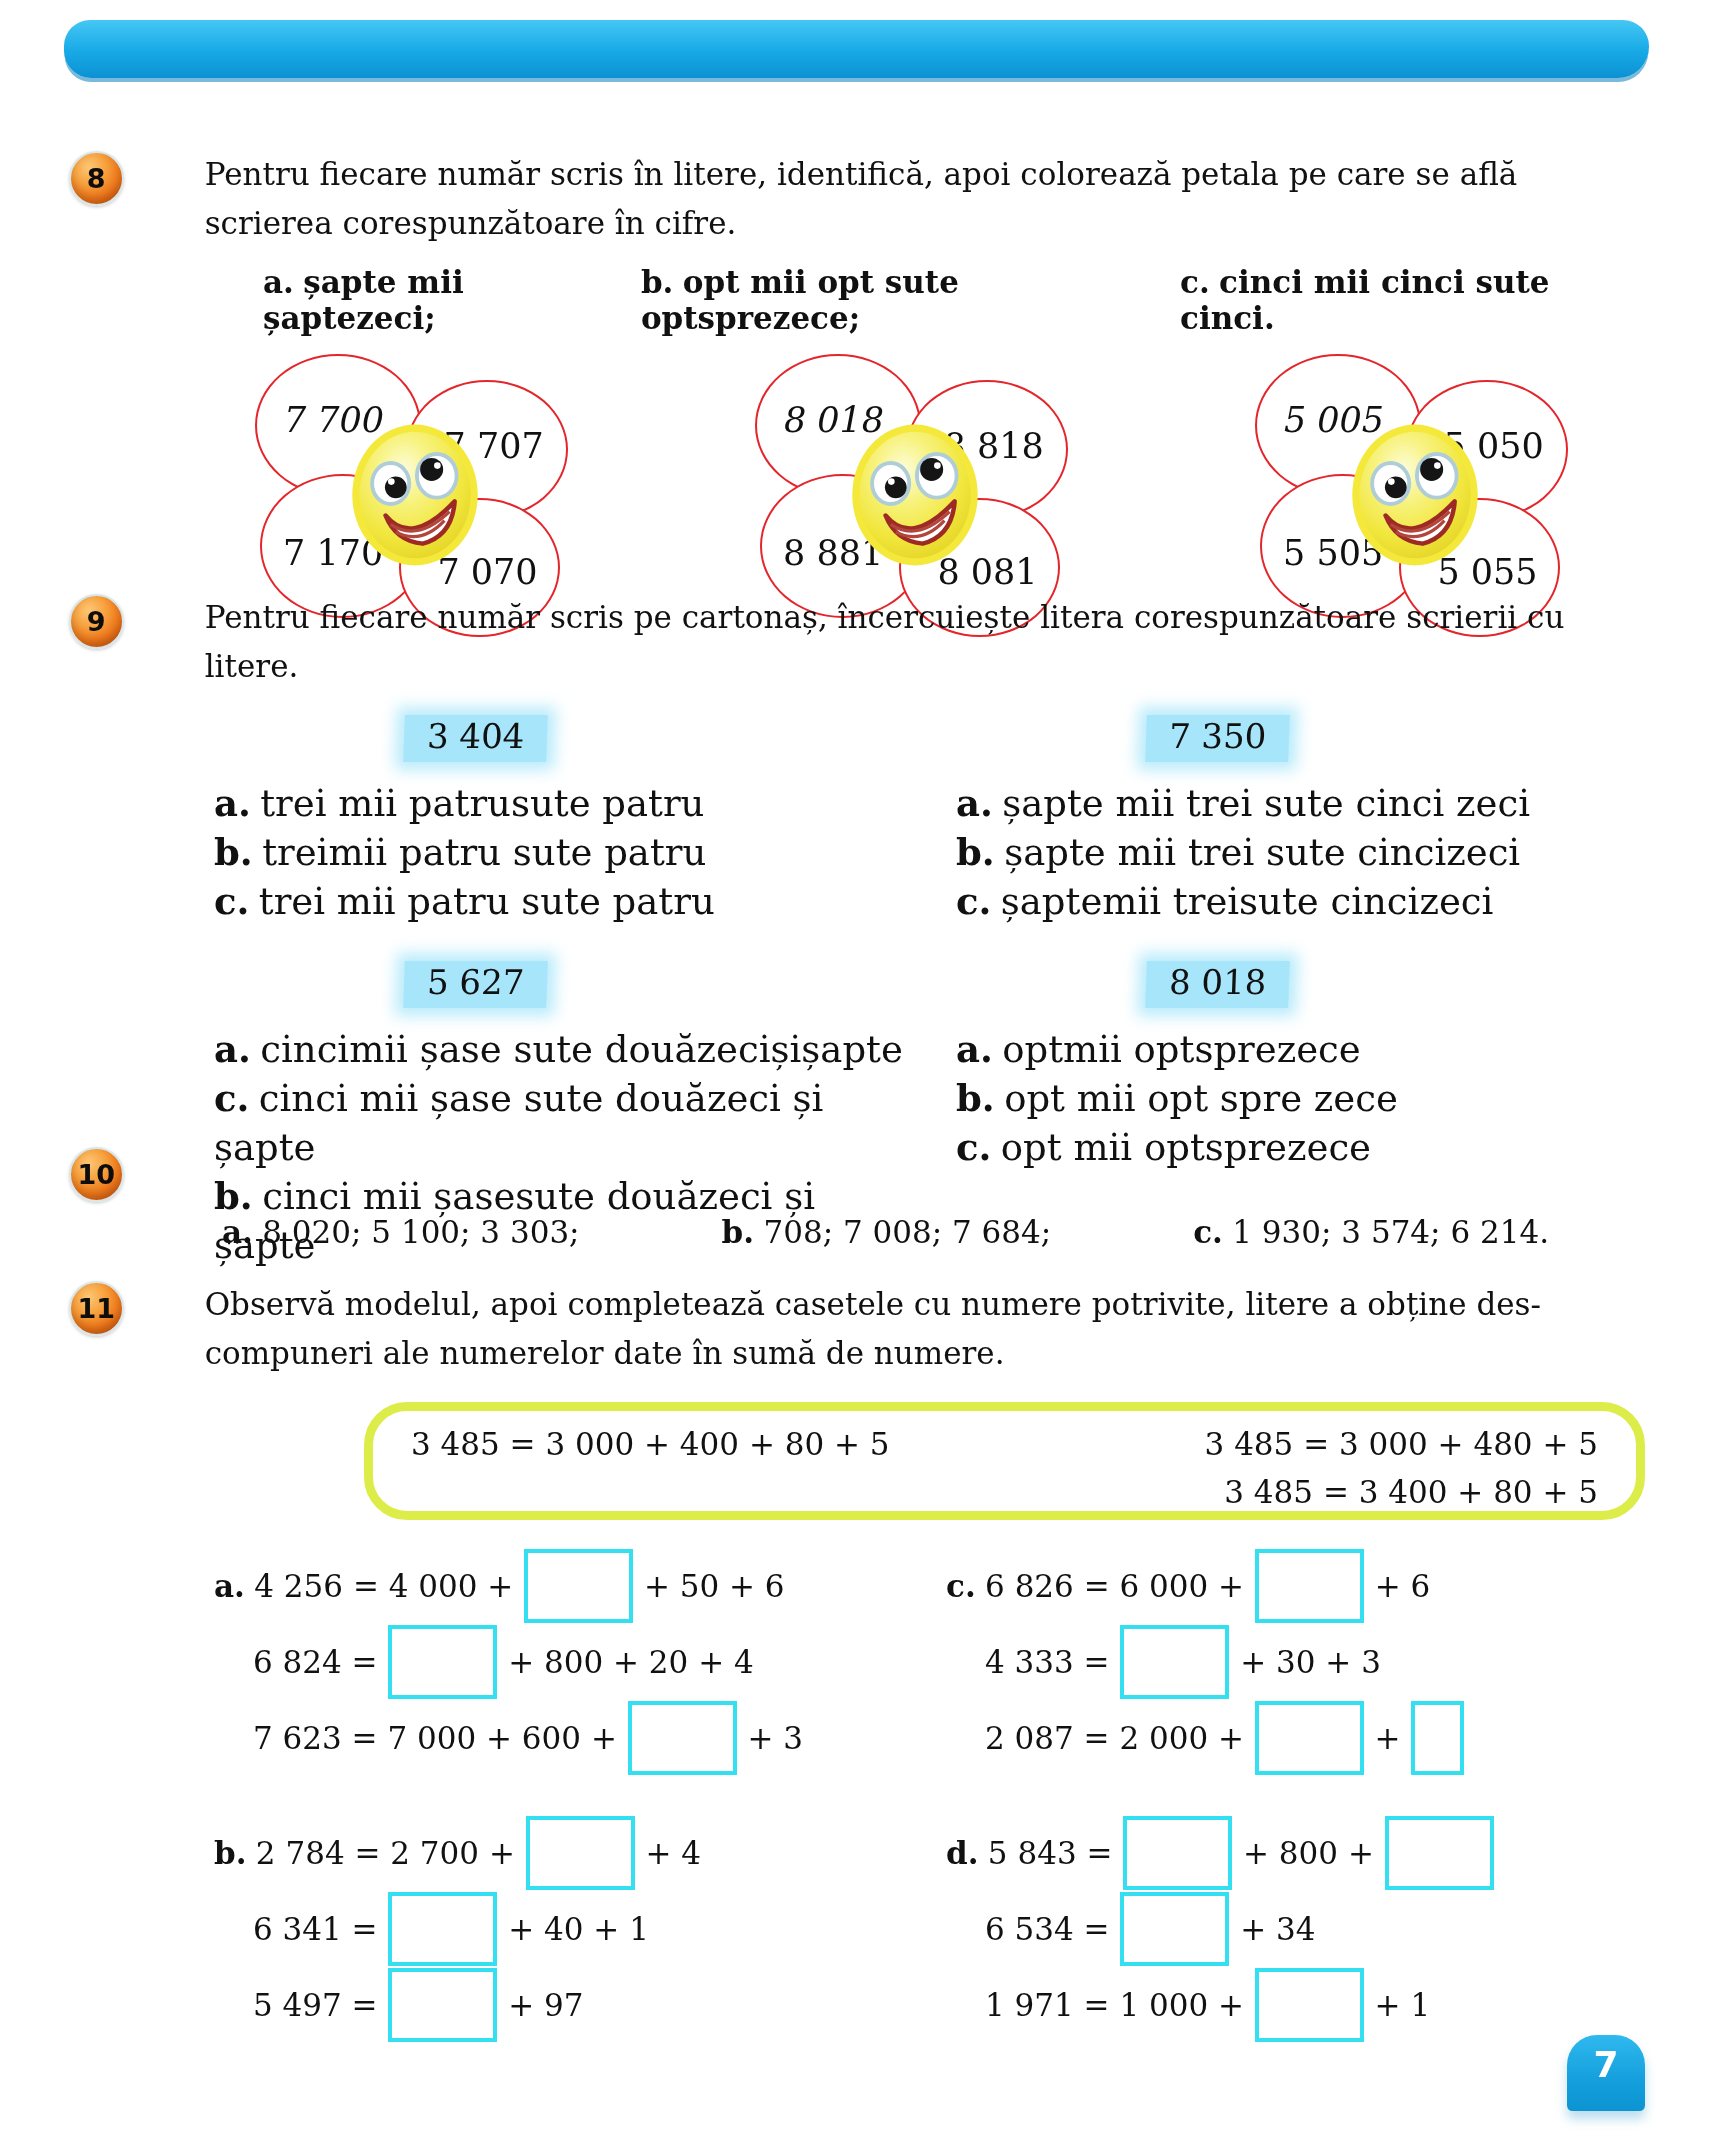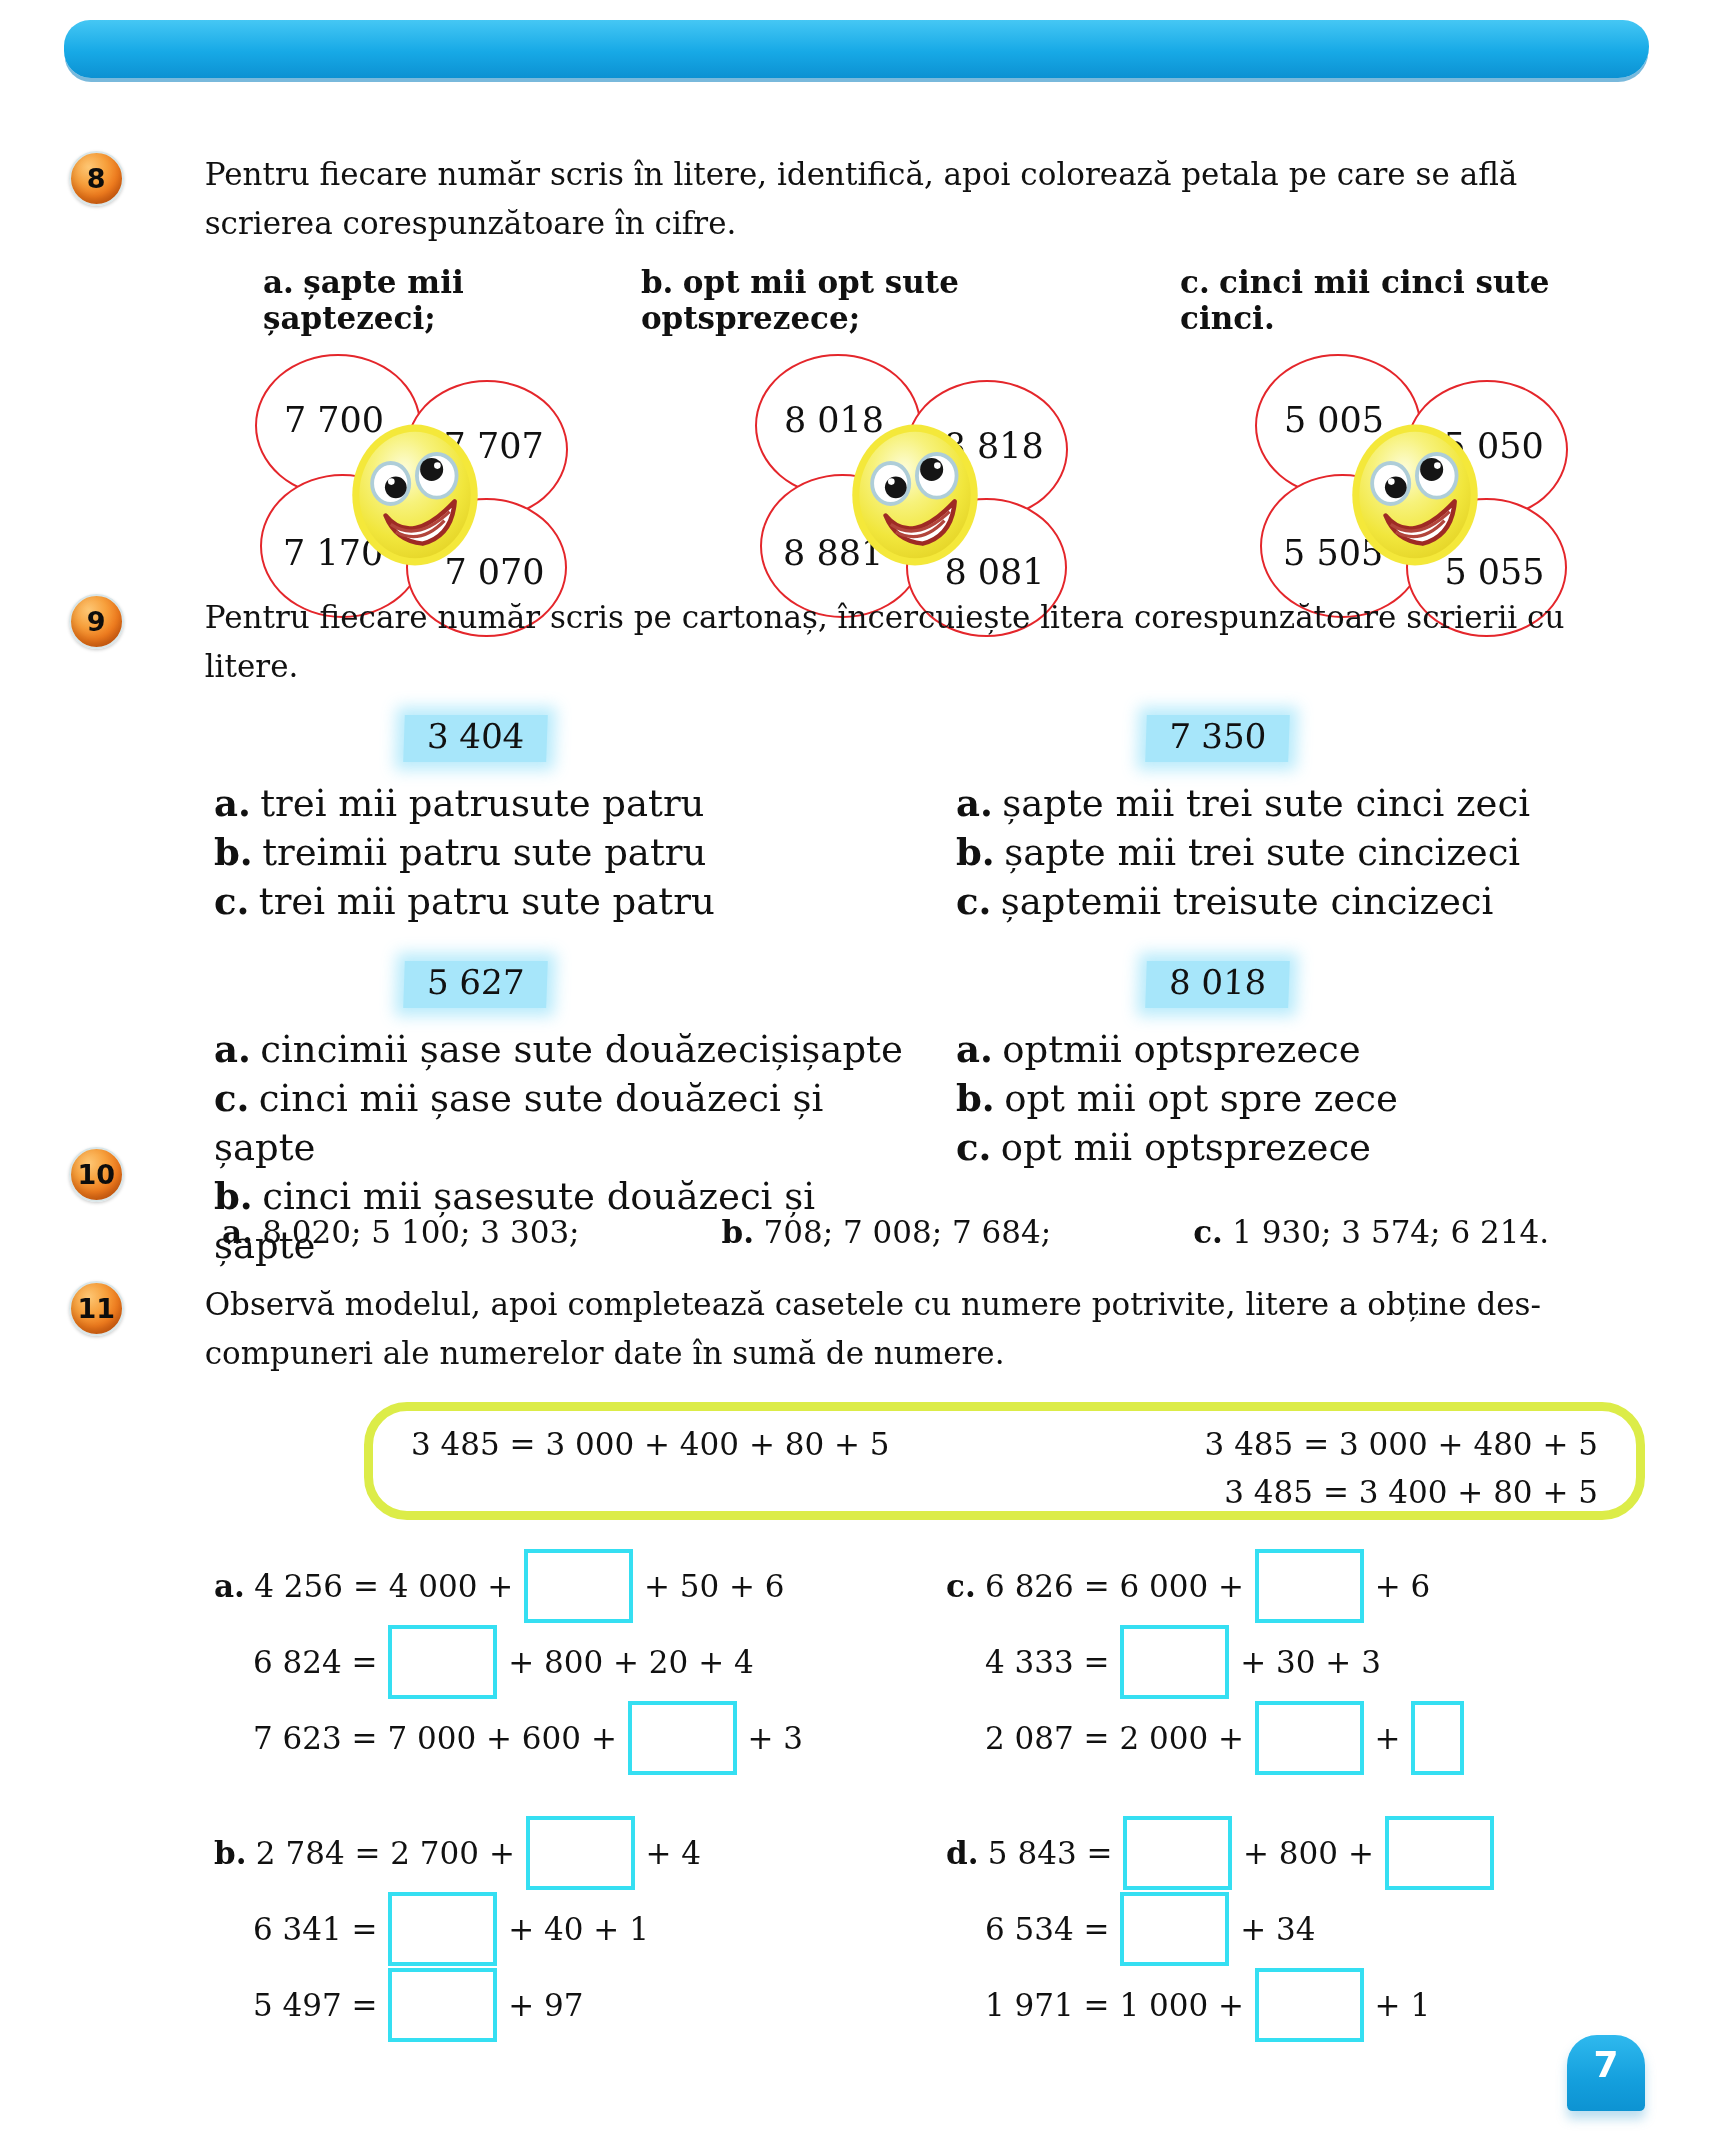--- a/index.html
+++ b/index.html
@@ -47,22 +47,22 @@
   .flowers{ display:flex; margin-top:17.5px; padding-left:181px; gap:161px; }
   .flower{ position:relative; width:339px; height:283px; flex:none; }
   .petal{
     position:absolute; background:#fff; border:2.7px solid var(--petal_red,#e4262b);
     border-radius:50%; display:flex; align-items:center; justify-content:center;
     font-size:35px; box-sizing:border-box;
   }
   .petal.tl{ left:10px;  top:0;     width:166px; height:143px; }
   .petal.tr{ left:161px; top:26px;  width:162px; height:139px; }
   .petal.bl{ left:15px;  top:120px; width:165px; height:144px; }
-  .petal.br{ left:161px; top:144px; width:161px; height:139px; }
-  .petal.tl .petal-num{ transform:translate(-4px,-5.4px); }
+  .petal.br{ left:154px; top:144px; width:161px; height:139px; }
+  .petal.tl .petal-num{ transform:translate(-4px,-5.4px);font-style:italic; }
   .petal.tr .petal-num{ transform:translate(6.7px,-2.7px); }
   .petal.bl .petal-num{ transform:translate(-9.4px,6.7px); }
   .petal.br .petal-num{ transform:translate(8px,5.4px); }
   .smiley{ position:absolute; left:106px; top:67px; width:128px; height:148px; z-index:2; }
 
   
   .ex9-grid{ display:grid; grid-template-columns:695px 695px; column-gap:47px; margin-top:20px; padding-left:150px; }
   .ex9-group{ margin-bottom:35px; }
   .card-line{ padding-left:190px; margin:4px 0 17.5px; }
   .card{

